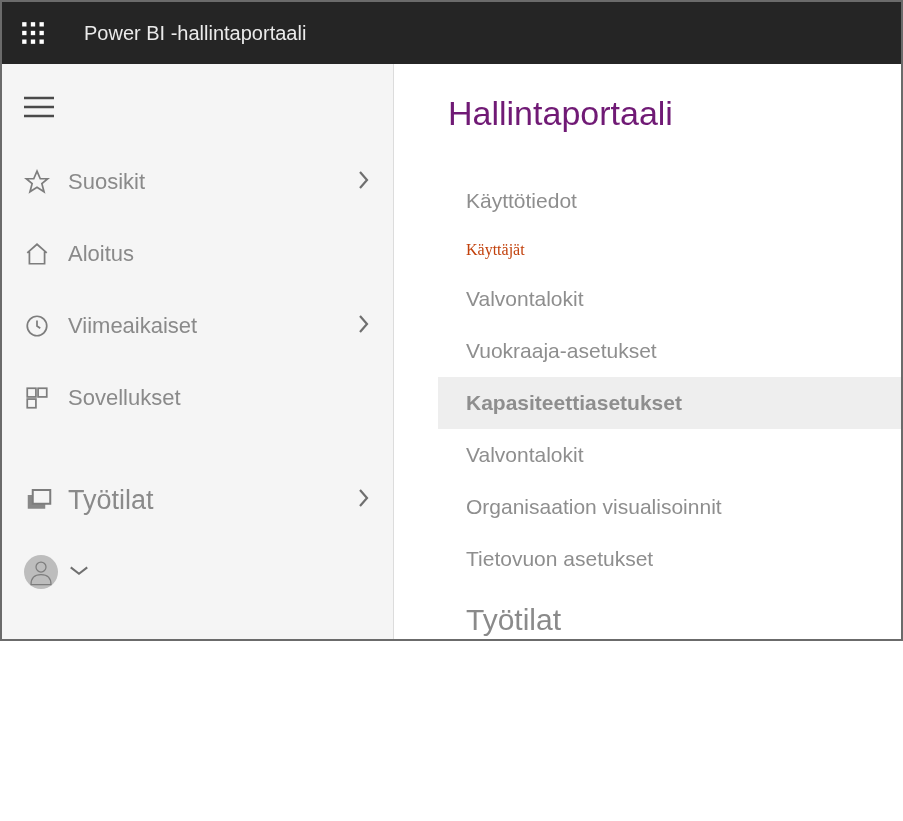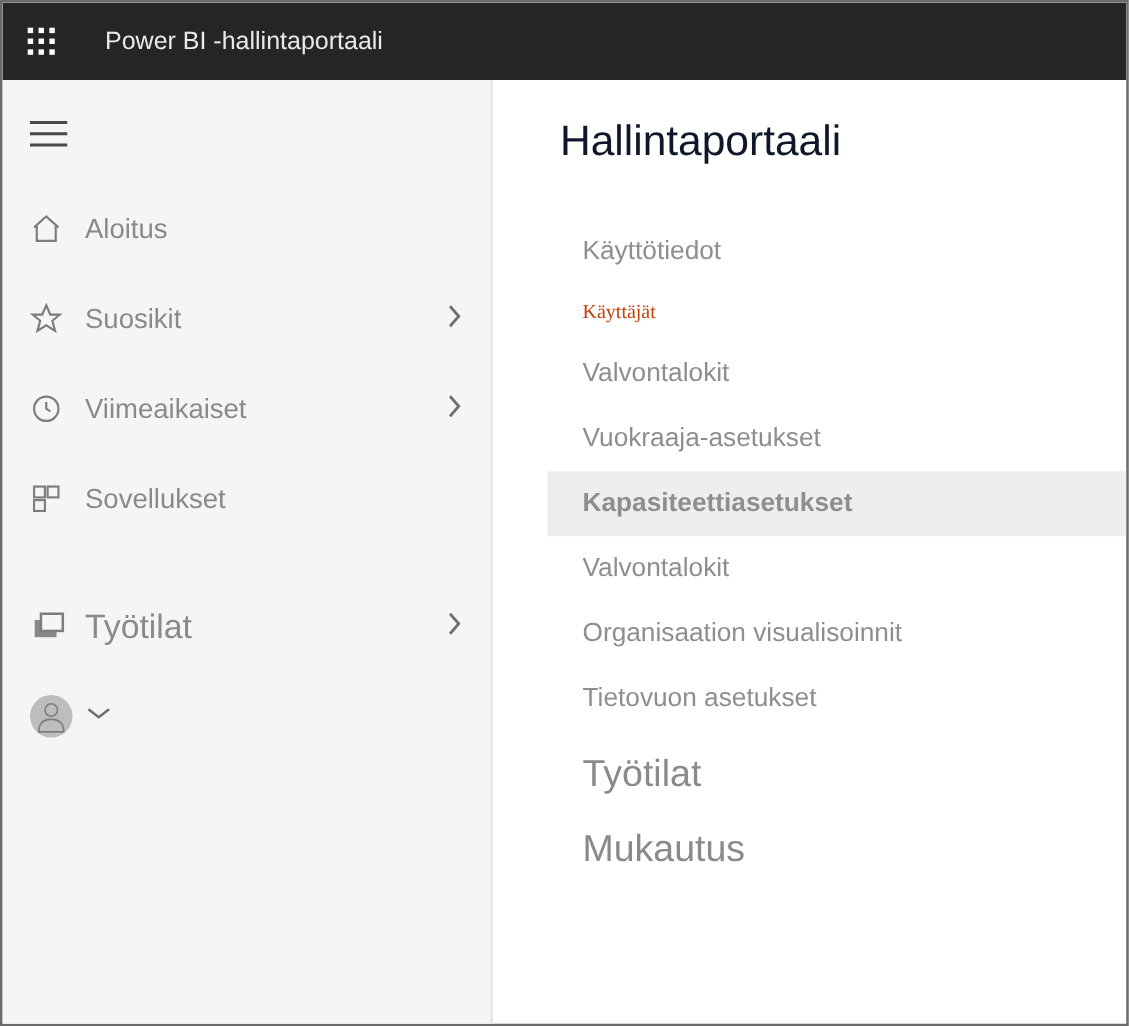--- a/index.html
+++ b/index.html
@@ -1,17 +1,17 @@
 <!DOCTYPE html>
 <html><head>
 <meta charset="utf-8">
 <style>
   * { box-sizing: border-box; margin: 0; padding: 0; }
   html, body { width: 903px; height: 821px; font-family: "Segoe UI", Arial, sans-serif; }
-  .frame { width: 903px; height: 821px; border: 2px solid #6b6b6b; position: relative; background: #fff; overflow: hidden; }
+  .frame { width: 903px; height: 641px; border: 2px solid #6b6b6b; position: relative; background: #fff; overflow: hidden; }
 
   .topbar { height: 62px; background: #252525; color: #fff; display: flex; align-items: center; }
   .waffle { width: 62px; height: 62px; display: flex; align-items: center; justify-content: center; }
   .waffle svg { width: 26px; height: 26px; }
   .app-title { font-size: 20px; color: #eaeaea; margin-left: 20px; }
 
   .body { display: flex; height: calc(100% - 62px); }
   .sidebar { width: 392px; background: #f5f5f5; border-right: 1px solid #dcdcdc; padding-top: 18px; }
   .hamburger { padding: 14px 22px 24px 22px; }
   .hamburger svg { width: 30px; height: 22px; stroke: #4a4a4a; }
@@ -24,21 +24,21 @@
   .nav-item .chev svg { width: 14px; height: 24px; stroke: #6f6f6f; fill: none; }
 
   .nav-group { margin-top: 30px; }
   .nav-group .nav-item .label { font-size: 27px; color: #8a8a8a; }
   .nav-group .nav-item .icon svg { width: 30px; height: 30px; }
 
   .avatar-circle { width: 34px; height: 34px; border-radius: 50%; background: #bdbdbd; display: flex; align-items: center; justify-content: center; }
   .avatar-circle svg { width: 22px; height: 22px; fill: #fff; stroke: none; }
 
   .main { flex: 1; padding: 30px 0 0 54px; overflow: hidden; }
-  .main-title { font-size: 34px; color: #0f172a; font-weight: 400; margin-bottom: 42px; }
+  .main-title { font-size: 34px; color: #701a75; font-weight: 400; margin-bottom: 42px; }
   .admin-menu { list-style: none; padding-left: 18px; }
   .admin-menu li { font-size: 21px; color: #8e8e8e; padding: 14px 0 14px 28px; margin-left: -28px; }
   .admin-menu li.small { font-size: 16px; color: #c2410c; font-family: Liberation Serif, serif; }
   .admin-menu li.selected { background: #eeeeee; font-weight: bold; }
   .admin-menu li.big { font-size: 30px; color: #8a8a8a; padding-top: 18px; padding-bottom: 8px; }
 </style>
 </head>
 <body>
 
 <div class="frame">
@@ -70,38 +70,38 @@
           <line x1="0" y1="11" x2="30" y2="11"></line>
           <line x1="0" y1="20" x2="30" y2="20"></line>
         </svg>
       </div>
 
       <ul class="nav-list">
 
         <li class="nav-item">
           <span class="icon">
             <svg viewBox="0 0 24 24" stroke-width="1.6">
-                <path d="M3 11 L12 3 L21 11 M5 10 V21 H19 V10"></path>
-              </svg>
-          </span>
-          <span class="label">Aloitus</span>
-        </li>
-
-        <li class="nav-item">
-          <span class="icon">
-            <svg viewBox="0 0 24 24" stroke-width="1.6">
                 <path d="M12 2 L15 9 L22 9 L16.5 13.5 L18.5 21 L12 16.8 L5.5 21 L7.5 13.5 L2 9 L9 9 Z"></path>
               </svg>
           </span>
           <span class="label">Suosikit</span>
           <span class="chev">
             <svg viewBox="0 0 12 24" stroke-width="2.2">
                 <path d="M2 4 L9 12 L2 20"></path>
               </svg>
           </span>
+        </li>
+
+        <li class="nav-item">
+          <span class="icon">
+            <svg viewBox="0 0 24 24" stroke-width="1.6">
+                <path d="M3 11 L12 3 L21 11 M5 10 V21 H19 V10"></path>
+              </svg>
+          </span>
+          <span class="label">Aloitus</span>
         </li>
 
         <li class="nav-item">
           <span class="icon">
             <svg viewBox="0 0 24 24" stroke-width="1.6">
                 <circle cx="12" cy="12" r="9"></circle>
                 <path d="M12 7 V12 L15 14"></path>
               </svg>
           </span>
           <span class="label">Viimeaikaiset</span>

